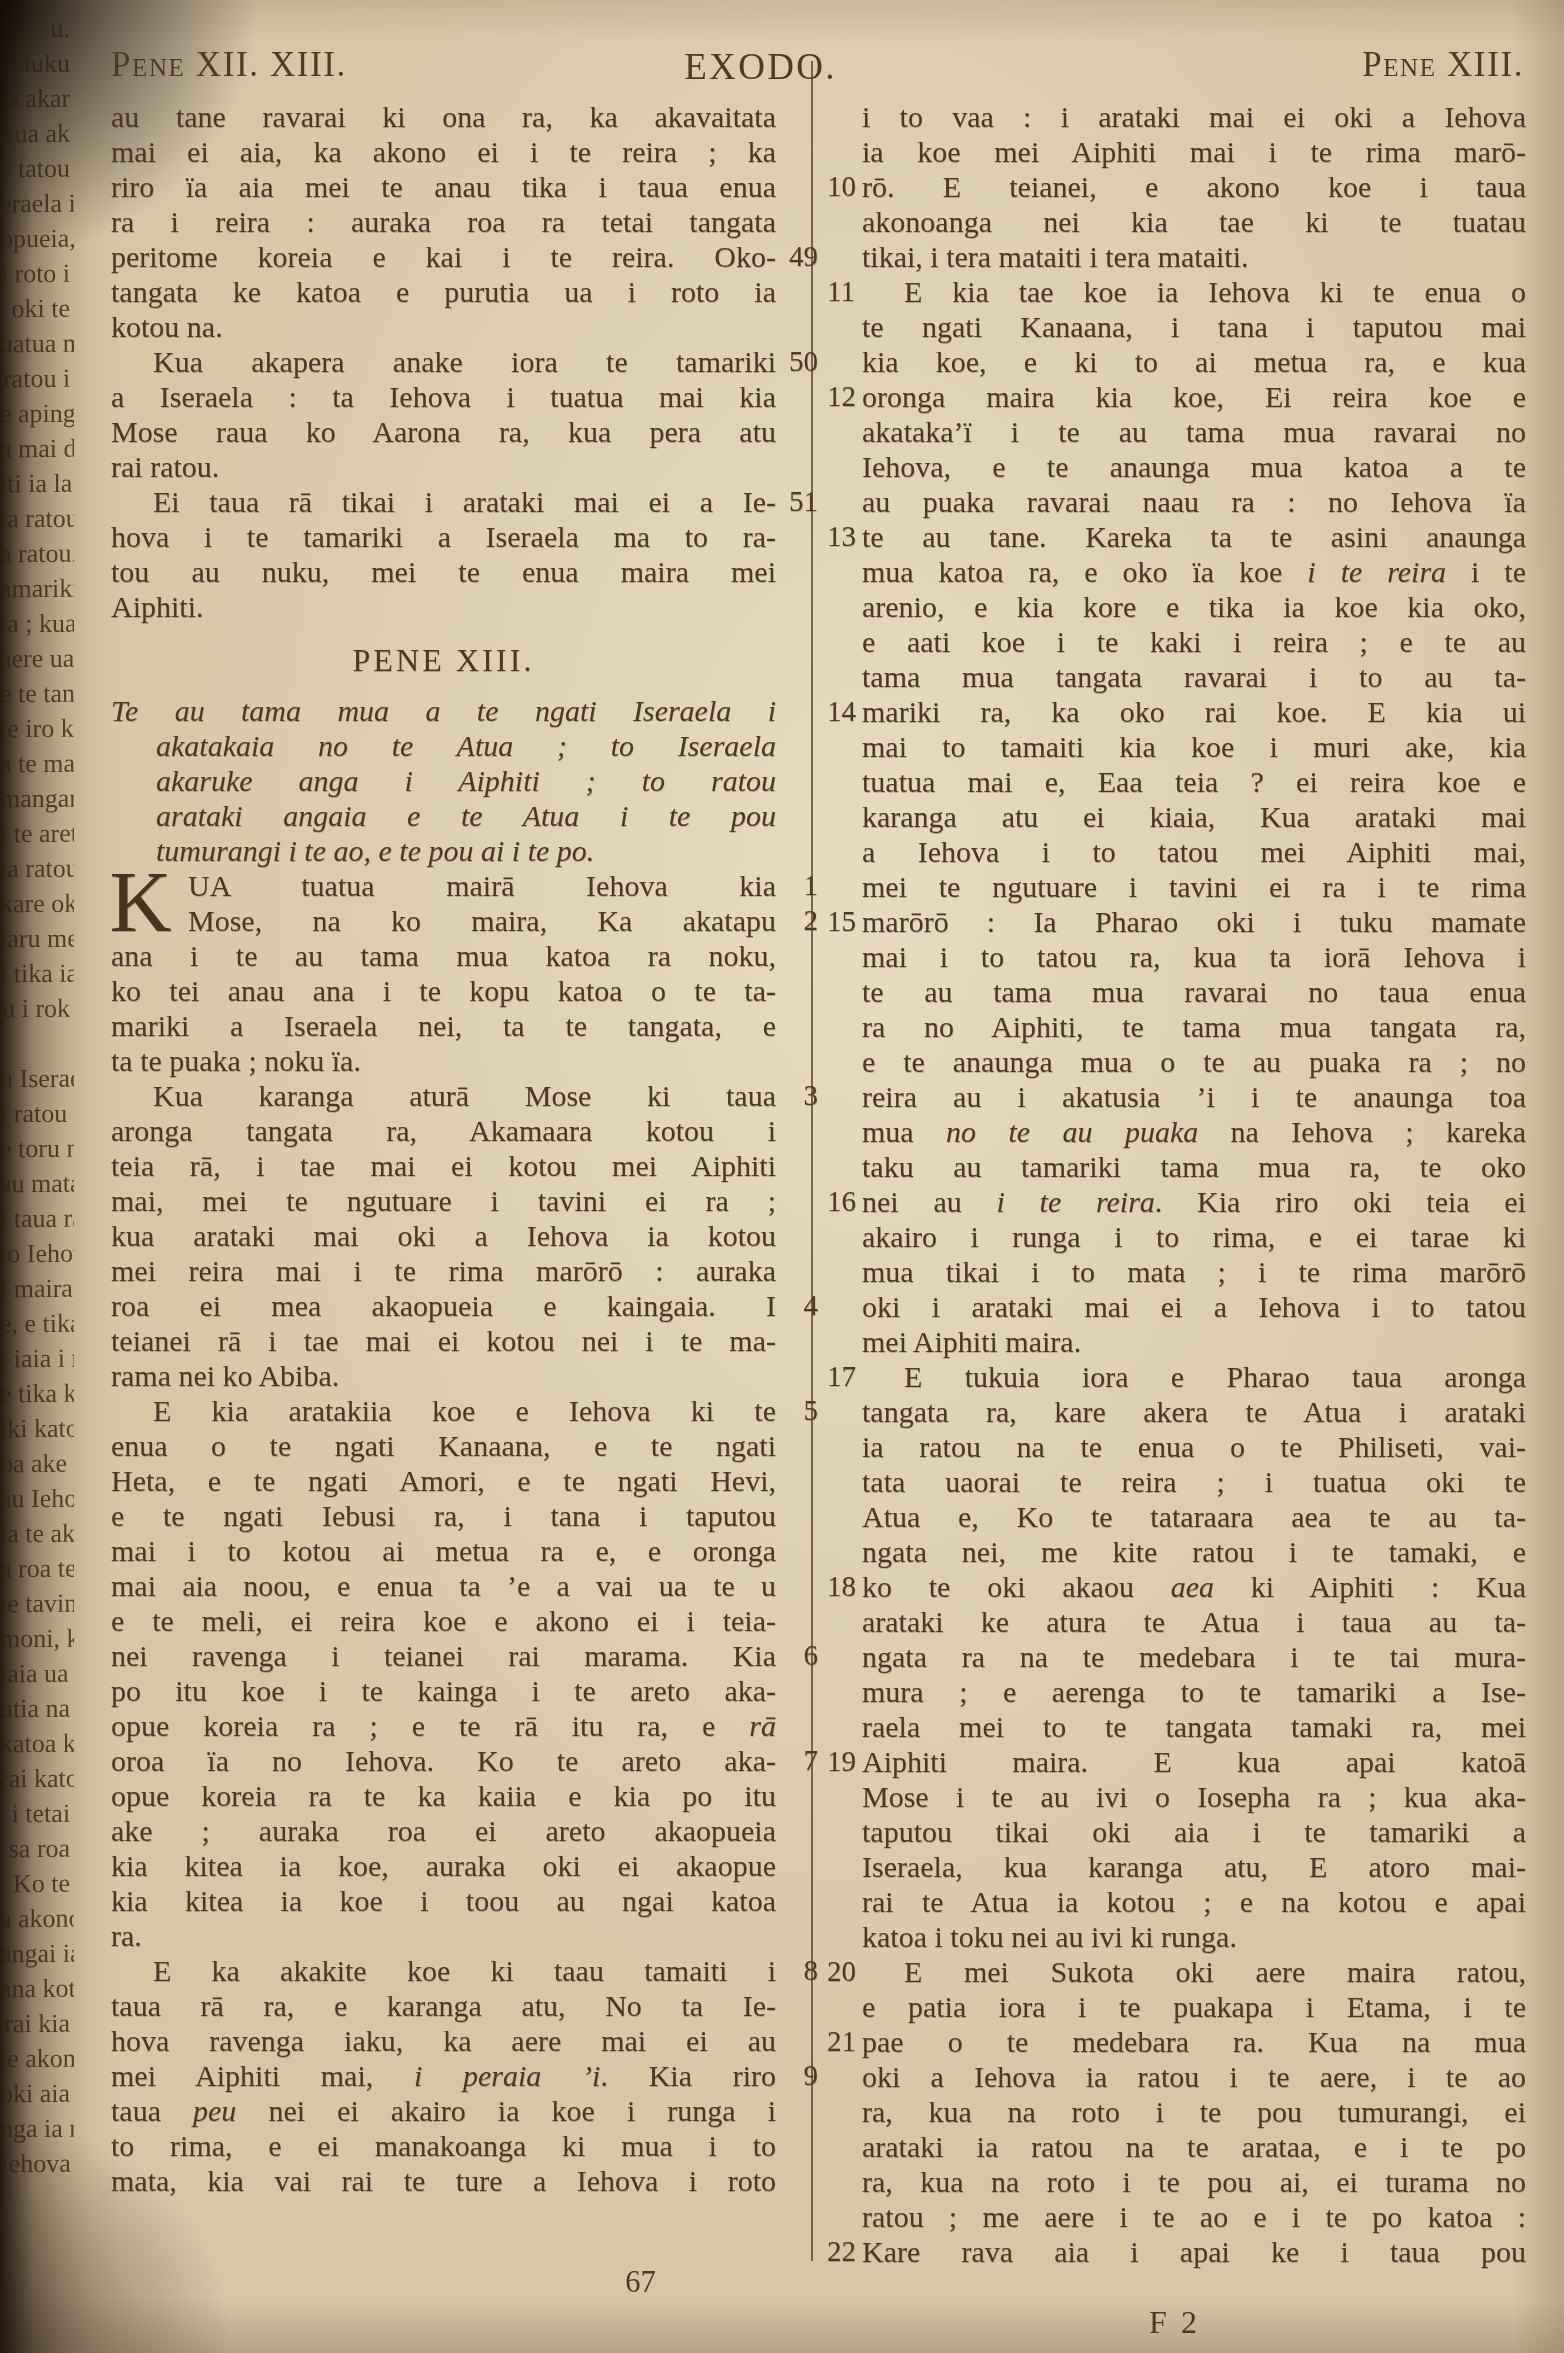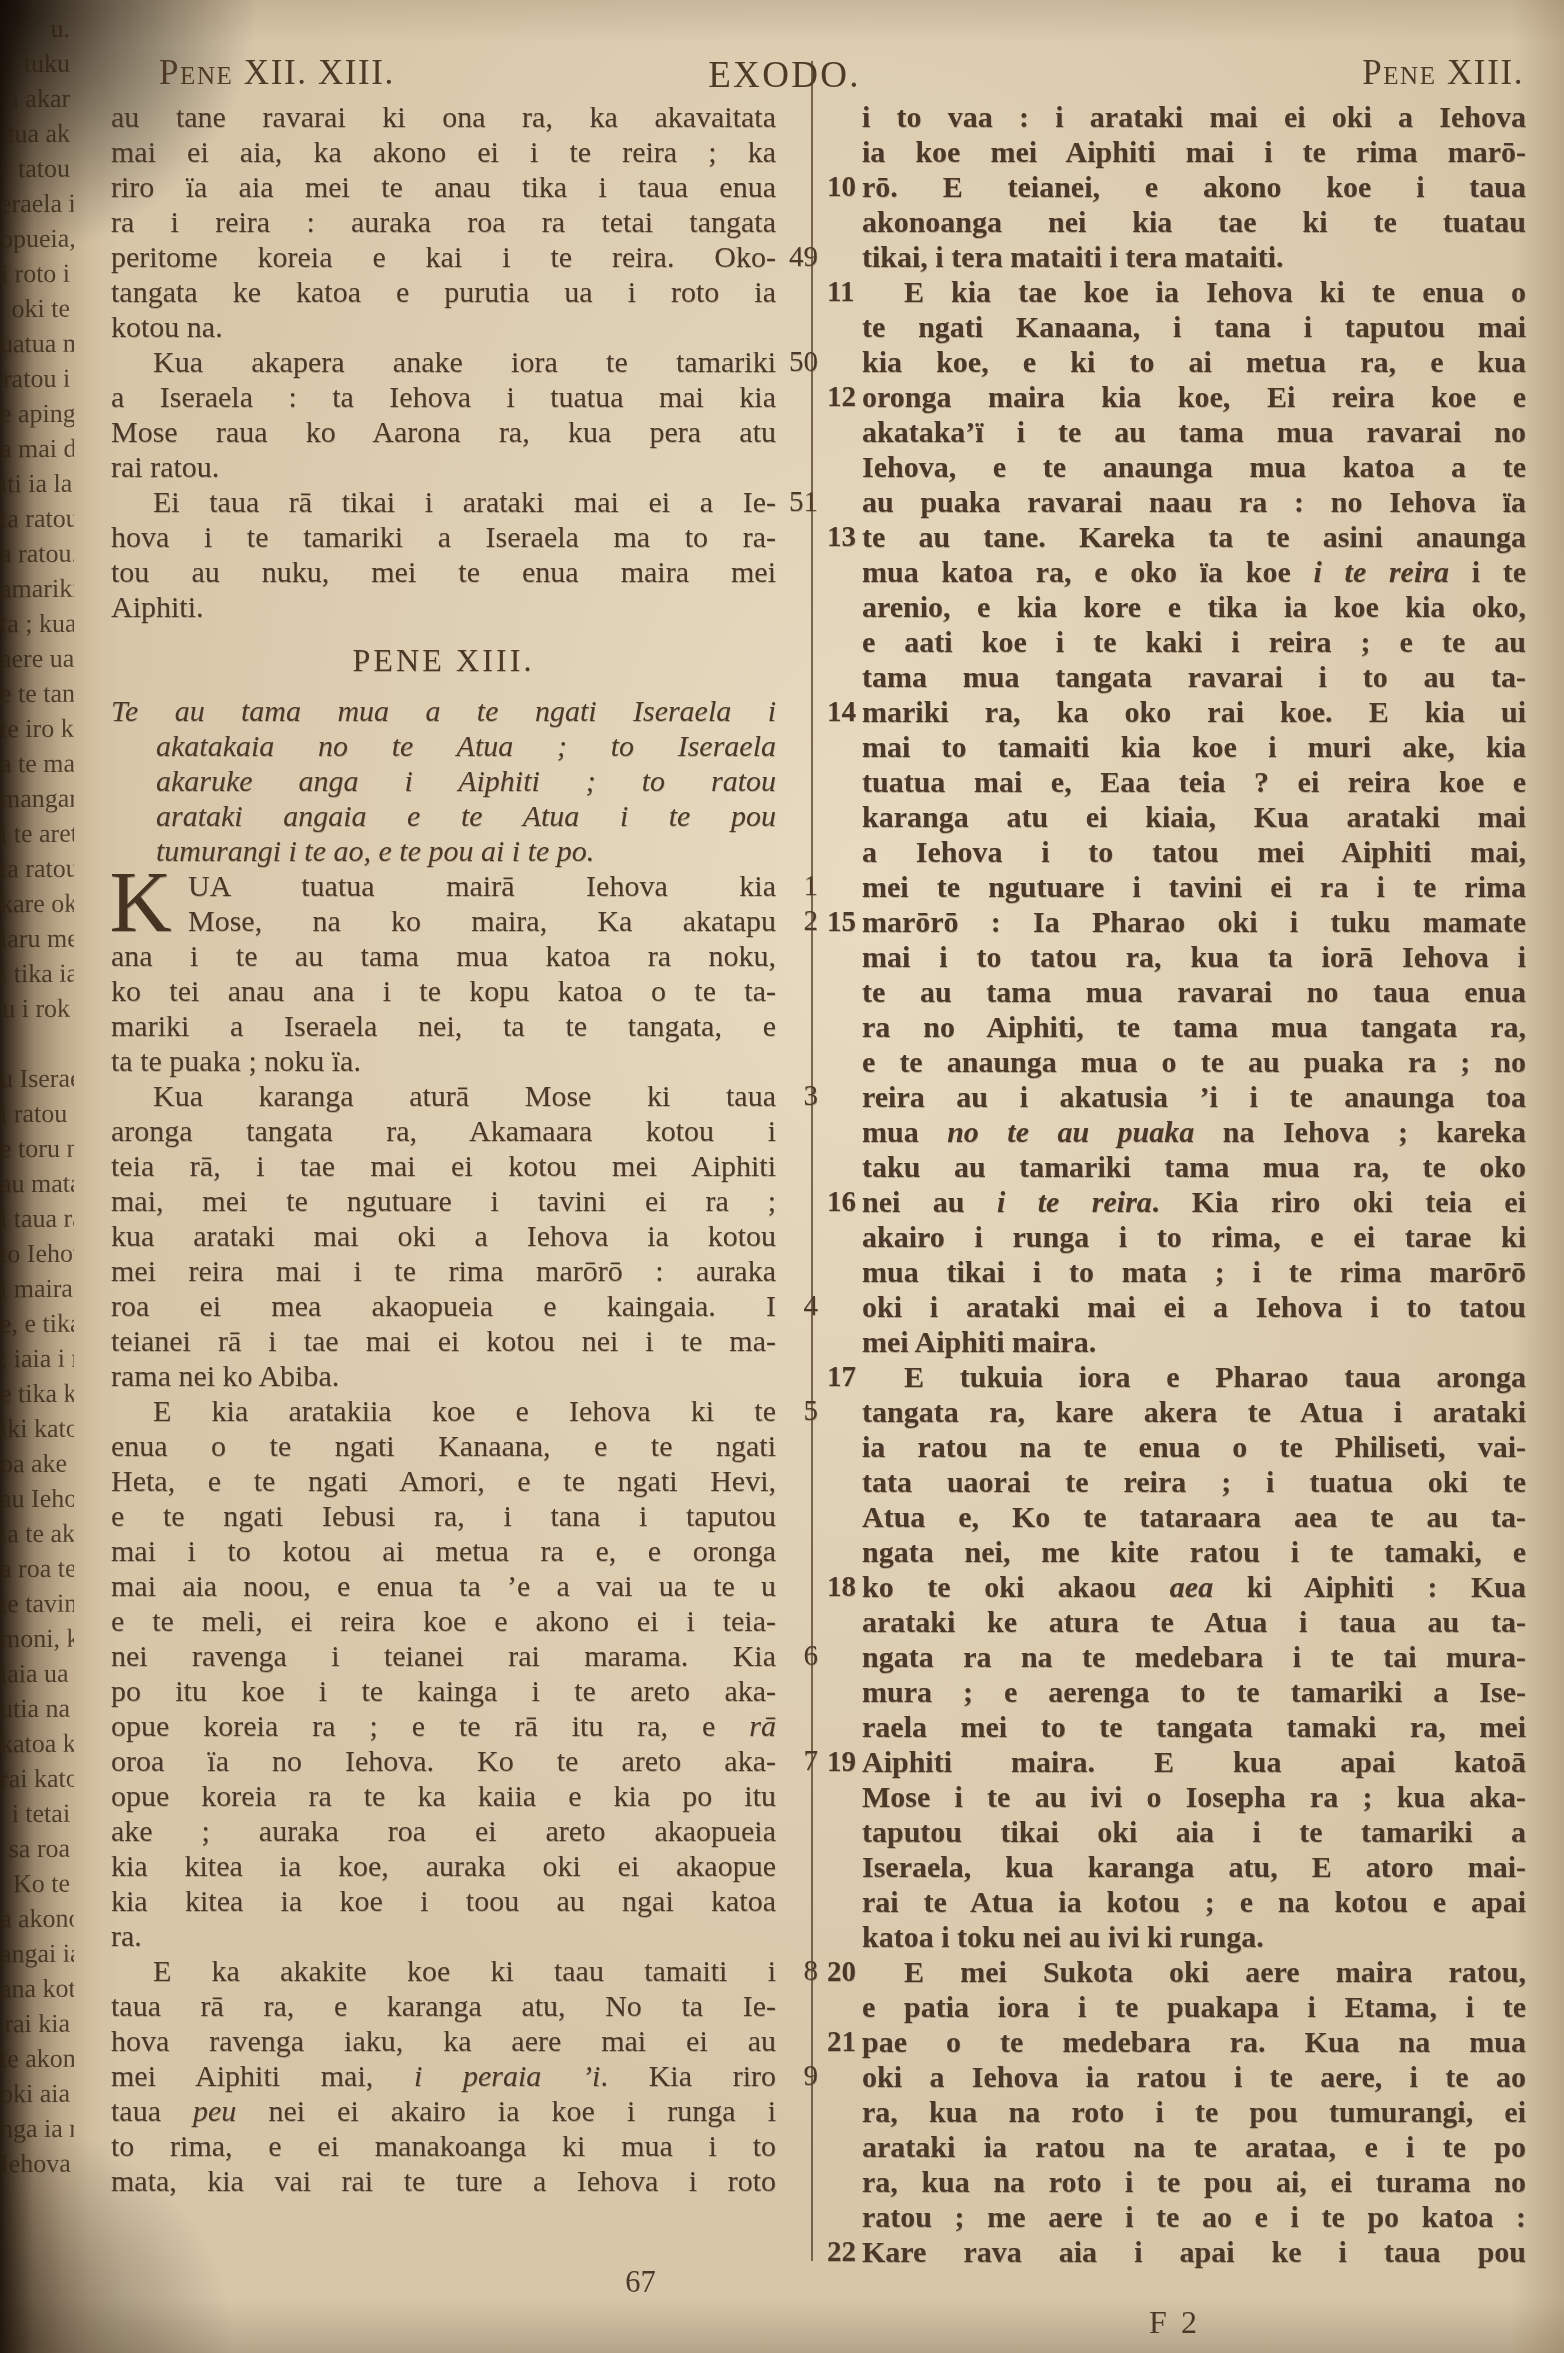--- a/index.html
+++ b/index.html
@@ -19,29 +19,29 @@
       linear-gradient(180deg, rgba(120,95,65,0.20) 0px, rgba(0,0,0,0) 43px),
       radial-gradient(ellipse at 55% 38%, rgba(238,227,203,0.70), rgba(238,227,203,0) 62%);
     color:#4a3627;
   }
   .gutter{position:absolute;left:0;top:0;width:74px;height:100%;overflow:hidden;}
   .gutter .frag{
     height:35px;line-height:35px;text-align:right;padding-right:3.9px;
     font-size:26px;color:rgba(47,33,18,0.78);white-space:nowrap;
     transform:skewY(-0.4deg);
   }
-  .hdr{position:absolute;top:53px;font-size:35px;color:#4f3a28;margin-left:48px;}
+  .hdr{position:absolute;top:45px;font-size:35px;color:#4f3a28;}
   .hdr-left{left:111px;font-variant-caps:small-caps;letter-spacing:1.6px;}
   .hdr-center{left:0;right:0;text-align:center;transform:translateX(-22px);letter-spacing:2.3px;font-size:37px;}
   .hdr-right{right:41px;font-variant-caps:small-caps;letter-spacing:1.6px;}
   .divider{position:absolute;left:811px;top:61px;width:2.3px;height:2200px;background:rgba(84,63,42,0.75);}
   .col{position:absolute;top:99px;font-size:30px;color:#4b3829;
        text-shadow:0.4px 0.5px 0 rgba(75,56,41,0.30);}
   .col-left{left:111px;width:665px;}
-  .col-right{left:862px;width:664px;font-weight:bold;}
+  .col-right{left:862px;width:664px;}
   .line{position:relative;height:35px;line-height:35px;white-space:nowrap;}
   .line .txt{display:block;text-align:justify;text-align-last:justify;white-space:normal;overflow:hidden;height:35px;}
   .line.end .txt{text-align-last:left;}
   .line.pind .txt{padding-left:42px;}
   .line.hind .txt{padding-left:45px;}
   .line.dcpad .txt{padding-left:77px;}
   .line.it .txt{font-style:italic;font-family:Liberation Serif, serif;}
   .vnum{position:absolute;top:0;font-size:29px;}
   .col-left .vnum{right:-42px;margin-left:20px;}
   .col-right .vnum{left:-47px;margin-left:12px;}

